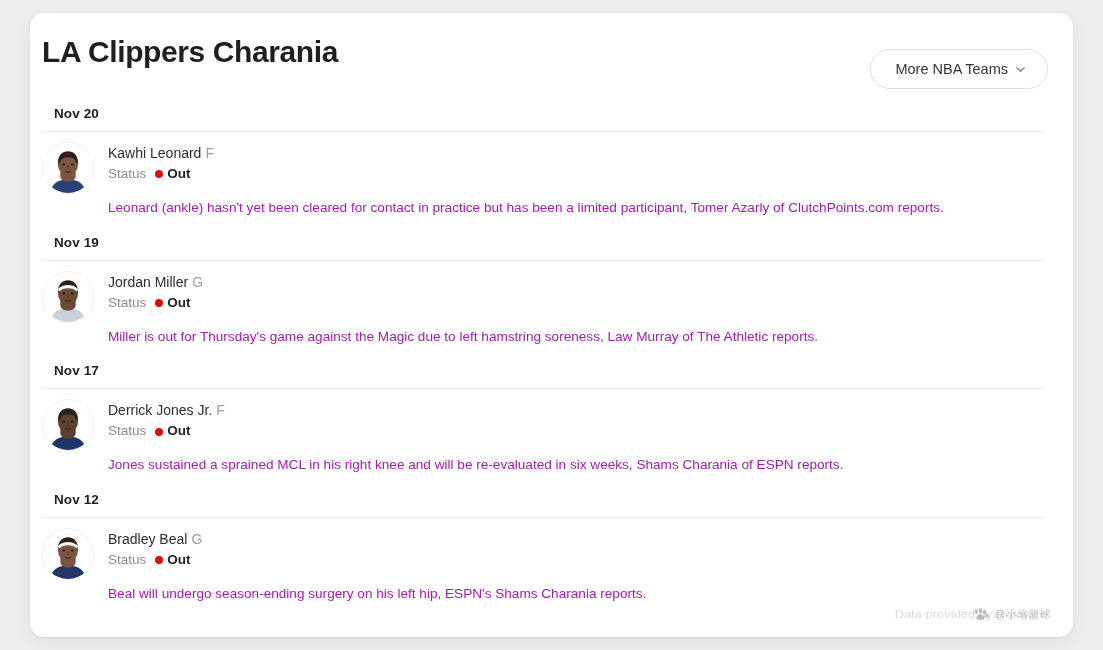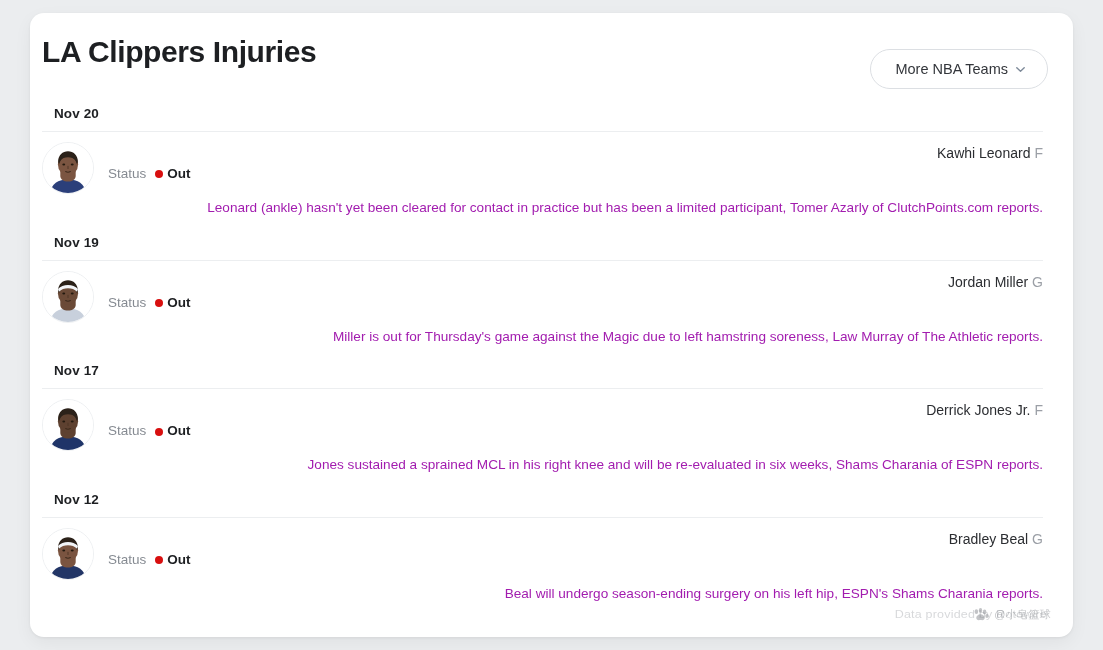--- a/index.html
+++ b/index.html
@@ -96,21 +96,20 @@
     margin-bottom: 10px;
   }
 
   .group + .group { margin-top: 14px; }
 
   .entry {
     border-top: 1px solid #eceef0;
     padding-top: 10px;
     display: flex;
     align-items: flex-start;
-    text-align: right;
   }
 
   .avatar {
     flex: 0 0 auto;
     width: 52px;
     height: 52px;
     border-radius: 50%;
     overflow: hidden;
     background: #ffffff;
     border: 1px solid #eef0f2;
@@ -199,21 +198,21 @@
 </style>
 </head>
 <body>
 
 <div class="page">
 
   <div class="card">
     <div class="card-inner">
 
       <div class="header">
-        <h1 class="page-title">LA Clippers Injuries</h1>
+        <h1 class="page-title">LA Clippers Charania</h1>
 
         <button class="more-teams-btn">
           <span>More NBA Teams</span>
           <span class="chev">
             <svg viewBox="0 0 14 14" width="13" height="13" aria-hidden="true">
               <path d="M3 5.2 L7 9 L11 5.2" fill="none" stroke="#7e8a99" stroke-width="1.5" stroke-linecap="round" stroke-linejoin="round"></path>
             </svg>
           </span>
         </button>
       </div>

